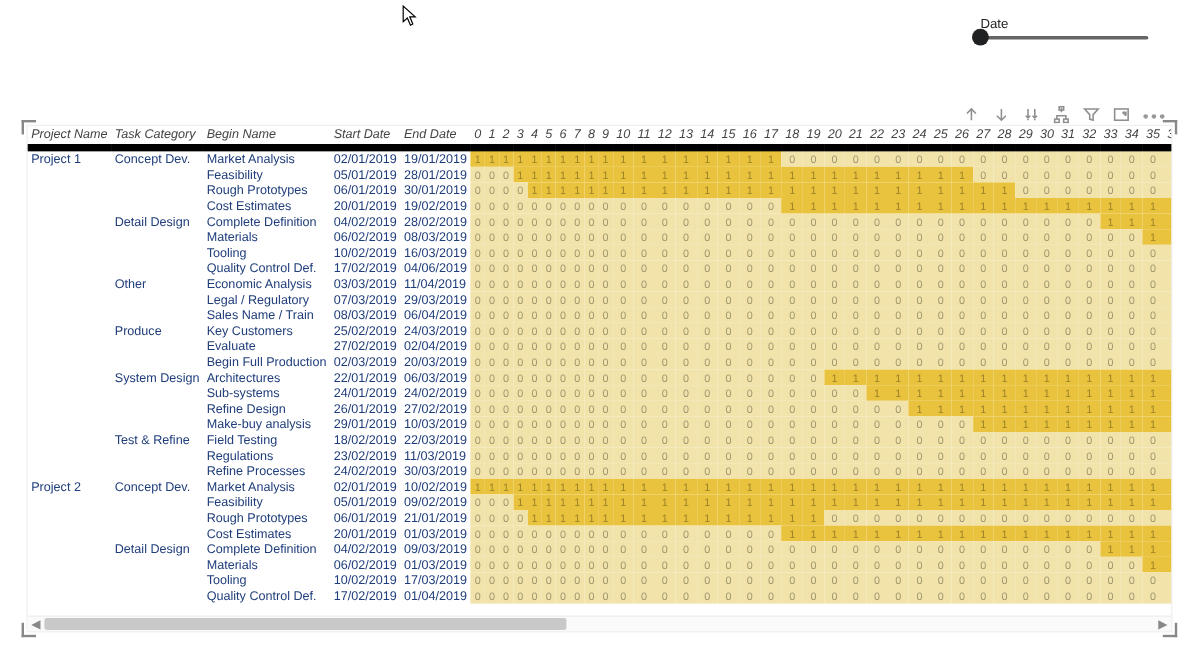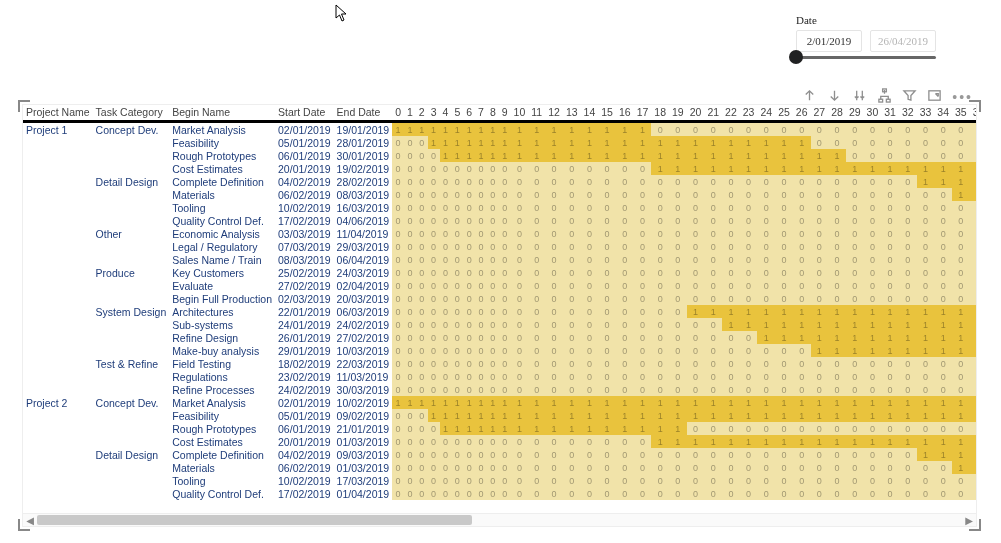--- a/index.html
+++ b/index.html
@@ -1,18 +1,18 @@
 <!DOCTYPE html>
 <html><head>
 <meta charset="utf-8">
 <style>
   html,body{margin:0;padding:0;font-family:"Segoe UI",Arial,sans-serif;background:#fff;color:#333;font-size:11px;}
   .page{width:1001px;height:543px;position:relative;overflow:hidden;}
   
-  .date-slicer{position:absolute;right:65px;top:14px;width:140px;font-family:Liberation Serif, serif;}
+  .date-slicer{position:absolute;right:44px;top:14px;width:140px;}
   .date-slicer .title{font-size:11px;color:#222;margin-bottom:4px;}
   .date-row{display:flex;gap:8px;margin-bottom:4px;}
   .date-box{flex:1;border:1px solid #e4e4e4;border-radius:2px;padding:4px 6px;text-align:center;font-size:11px;}
   .date-box.muted{color:#b5b5b5;}
   .slider-track{height:3px;background:#666;border-radius:2px;position:relative;}
   .slider-thumb{width:14px;height:14px;border-radius:50%;background:#202122;position:absolute;top:-6px;left:-7px;cursor:pointer;}
 
   
   .visual{position:absolute;left:22px;top:104px;right:24px;bottom:16px;border:1px solid #eee;display:flex;flex-direction:column;}
   .sel-corner{position:absolute;width:10px;height:10px;border:2px solid #888;}
@@ -23,21 +23,21 @@
 
   
   .tb{position:absolute;right:28px;top:88px;display:flex;gap:10px;align-items:center;color:#999;}
   .tb svg{width:15px;height:15px;stroke:#8f8f8f;fill:none;stroke-width:1.4;}
   .tb .dots{letter-spacing:2px;font-size:14px;line-height:8px;}
 
   
   .tbl-wrap{flex:1;overflow:hidden;position:relative;}
   table{border-collapse:collapse;table-layout:fixed;}
   th,td{white-space:nowrap;height:13px;padding:0 3px;font-size:10.5px;text-align:left;vertical-align:middle;}
-  thead th{border-bottom:3px solid #000000;color:#444;font-weight:400;padding-bottom:2px;}
+  thead th{border-bottom:6px solid #000000;color:#444;font-weight:400;padding-bottom:2px;font-style:italic;}
   td.pname{width:56px;color:#1f3d7a;}
   td.cat{width:72px;color:#1f3d7a;}
   td.task{width:96px;color:#1f3d7a;}
   td.date{width:54px;color:#1f3d7a;}
   td.ncell{width:17px;text-align:center;color:rgba(0,0,0,0.35);font-size:9px;}
   td.ncell.on{background:#e9c33d;color:rgba(0,0,0,0.35);}
   td.ncell.mid{background:#f1e3a9;}
 
   
   .hscroll{height:12px;background:#fafafa;display:flex;align-items:center;border-top:1px solid #eee;}
@@ -55,24 +55,20 @@
 <div class="page">
 
   <div class="cursor">
     <svg viewBox="0 0 14 18">
         <path d="M1 1 L1 14 L4.5 11 L7 17 L9 16 L6.5 10 L11 10 Z" fill="#fff" stroke="#000" stroke-width="1"></path>
       </svg>
   </div>
 
   <div class="date-slicer">
     <div class="title">Date</div>
-    <div class="date-row">
-      <div class="date-box">2/01/2019</div>
-      <div class="date-box muted">26/04/2019</div>
-    </div>
     <div class="slider-track">
       <div class="slider-thumb"></div>
     </div>
   </div>
 
   <div class="tb">
     <span title="drill up"><svg viewBox="0 0 16 16">
           <path d="M8 13V3M4 7l4-4 4 4"></path>
         </svg></span>
     <span><svg viewBox="0 0 16 16">

